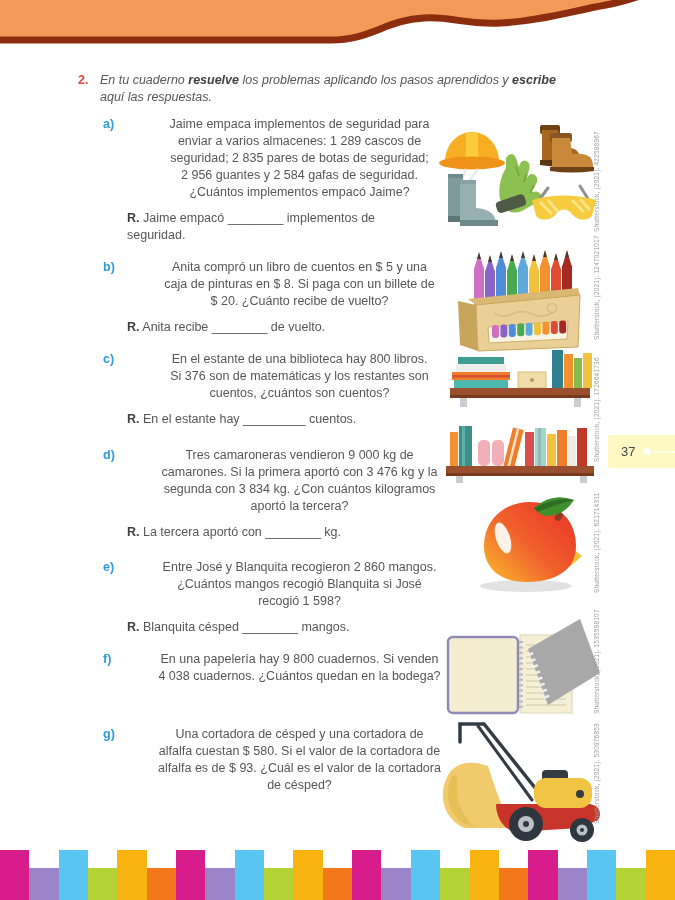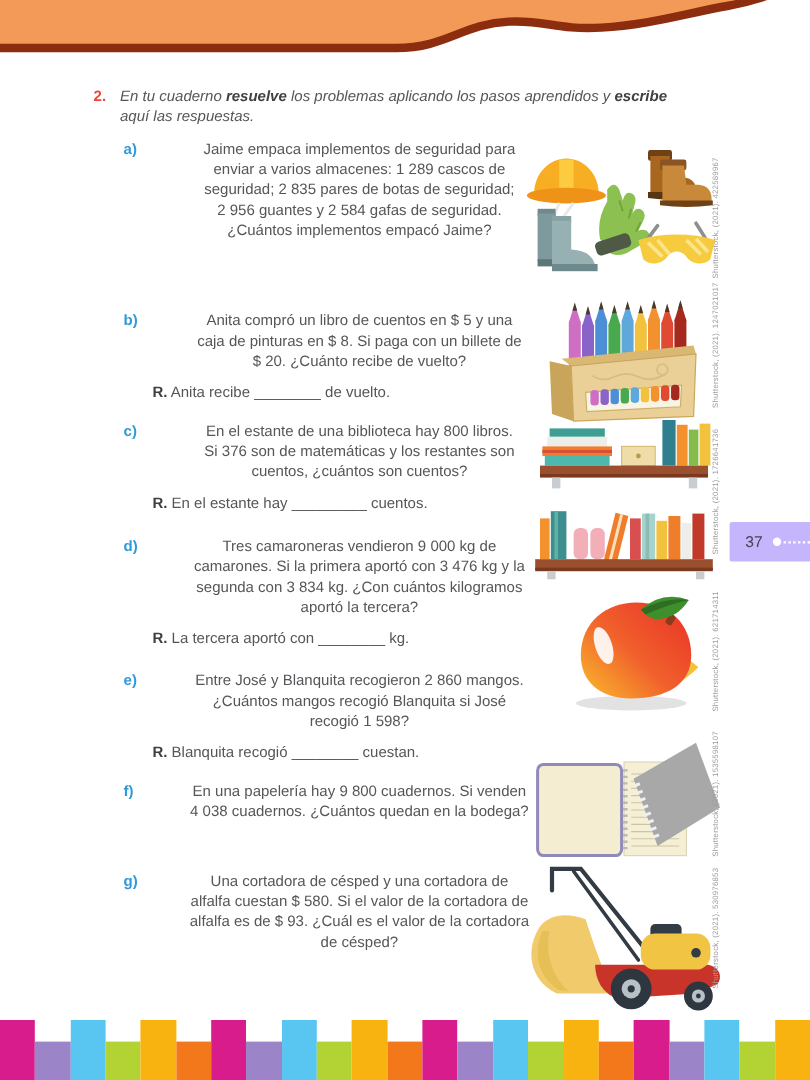--- a/index.html
+++ b/index.html
@@ -20,21 +20,21 @@
   .panswer b{color:#3F3F44;}
   
   .illus{position:absolute;}
   
   .credit{position:absolute;left:593px;width:12px;font-size:6.5px;color:#9C9C9C;
           writing-mode:vertical-rl;transform:rotate(180deg);white-space:nowrap;letter-spacing:.2px;}
   .credit-1{top:122px;height:110px;} .credit-2{top:242px;height:98px;}
   .credit-3{top:354px;height:108px;} .credit-4{top:487px;height:106px;}
   .credit-5{top:604px;height:110px;} .credit-6{top:718px;height:106px;}
   
-  .page-badge{position:absolute;right:0;top:435px;width:67px;height:33px;background:#c4b5fd;
+  .page-badge{position:absolute;right:0;top:435px;width:67px;height:33px;background:#fef9c3;
               display:flex;align-items:center;border-radius:2px 0 0 2px;}
   .pnum{font-size:13px;color:#45454D;margin-left:13px;}
   .pdot{width:7px;height:7px;border-radius:50%;background:#fff;margin-left:9px;flex-shrink:0;}
   .pline{flex:1;border-top:2px dotted #fff;margin-left:2px;}
   
   .footer{position:absolute;left:0;right:0;bottom:0;height:52px;display:flex;align-items:flex-end;}
   .footer .bar{flex:1;}
   .footer .bar.tall{height:50px;}
   .footer .bar.short{height:32px;}
 </style>
@@ -54,20 +54,22 @@
   </div>
 
   <div class="problem" style="top:116px">
     <span class="plabel">a)</span>
     <div class="ptexts">
       <p class="pbody">Jaime empaca implementos de seguridad para
 enviar a varios almacenes: 1 289 cascos de
 seguridad; 2 835 pares de botas de seguridad;
 2 956 guantes y 2 584 gafas de seguridad.
 ¿Cuántos implementos empacó Jaime?</p>
+      <p class="panswer"><b>R.</b> <span>Jaime empacó ________ implementos de
+seguridad.</span></p>
     </div>
   </div>
 
   <div class="problem" style="top:259px">
     <span class="plabel">b)</span>
     <div class="ptexts">
       <p class="pbody">Anita compró un libro de cuentos en $ 5 y una
 caja de pinturas en $ 8. Si paga con un billete de
 $ 20. ¿Cuánto recibe de vuelto?</p>
       <p class="panswer"><b>R.</b> <span>Anita recibe ________ de vuelto.</span></p>
@@ -94,21 +96,21 @@
       <p class="panswer"><b>R.</b> <span>La tercera aportó con ________ kg.</span></p>
     </div>
   </div>
 
   <div class="problem" style="top:559px">
     <span class="plabel">e)</span>
     <div class="ptexts">
       <p class="pbody">Entre José y Blanquita recogieron 2 860 mangos.
 ¿Cuántos mangos recogió Blanquita si José
 recogió 1 598?</p>
-      <p class="panswer"><b>R.</b> <span>Blanquita recogió ________ cuestan.</span></p>
+      <p class="panswer"><b>R.</b> <span>Blanquita césped ________ mangos.</span></p>
     </div>
   </div>
 
   <div class="problem" style="top:651px">
     <span class="plabel">f)</span>
     <div class="ptexts">
       <p class="pbody">En una papelería hay 9 800 cuadernos. Si venden
 4 038 cuadernos. ¿Cuántos quedan en la bodega?</p>
     </div>
   </div>

